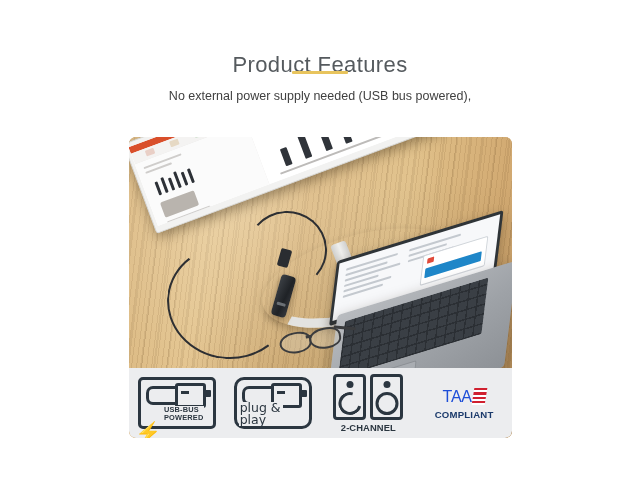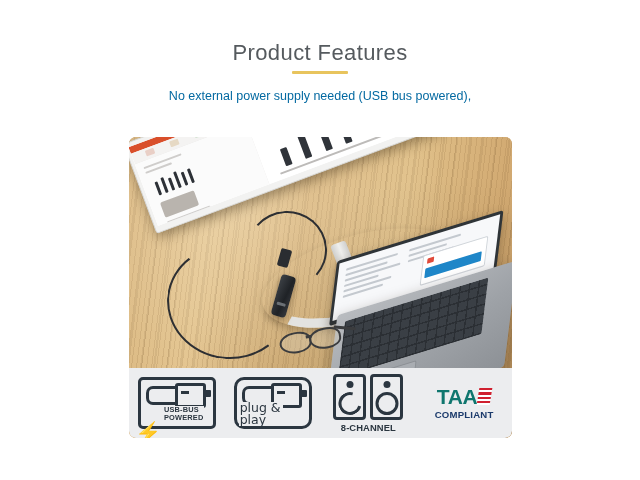--- a/index.html
+++ b/index.html
@@ -5,30 +5,30 @@
   html,body{margin:0;padding:0;}
   body{
     width:640px;height:480px;background:#ffffff;
     font-family:"Liberation Sans",sans-serif;
     overflow:hidden;position:relative;
   }
   .page{position:absolute;inset:0;}
 
   
   .title{
-    position:absolute;left:0;right:0;top:40px;text-align:center;
+    position:absolute;left:0;right:0;top:52px;text-align:center;
     font-size:22px;font-weight:400;color:#555a5e;letter-spacing:.4px;
   }
   .divider{
     position:absolute;left:50%;transform:translateX(-50%);top:71px;
     width:56px;height:3px;background:#e8c45d;border-radius:1px;
   }
   .subtitle{
     position:absolute;left:90px;right:90px;top:88px;text-align:center;
-    font-size:12.5px;line-height:17px;color:#0369a1;font-weight:400;
+    font-size:12.5px;line-height:17px;color:#404040;font-weight:400;
   }
 
   
   .photo{
     position:absolute;left:129px;top:137px;width:383px;height:301px;
     border-radius:7px;overflow:hidden;background:#c9a269;
   }
   
   .wood{
     position:absolute;inset:0;
@@ -230,21 +230,21 @@
     border-radius:50%;border-right-color:transparent;transform:translateX(-50%) rotate(-30deg);
   }
   .ch-label{
     text-align:center;font-size:9.4px;font-weight:700;color:#2b3640;margin-top:2px;letter-spacing:.1px;
   }
 
   
   .taa-wrap{position:relative;text-align:center;}
   .taa-top{display:flex;align-items:flex-start;justify-content:center;}
   .taa-word{
-    font-size:21px;font-weight:700;color:#0f766e;letter-spacing:-.3px;line-height:19px;
+    font-size:16px;font-weight:400;color:#1d4ed8;letter-spacing:-.3px;line-height:19px;
   }
   .taa-flag{
     width:13px;height:17px;margin-left:1px;margin-top:1px;
     background:repeating-linear-gradient(180deg,#d0202f 0 2.2px,#ffffff 2.2px 4.4px);
     transform:skewX(-9deg);
   }
   .taa-sub{font-size:9.6px;font-weight:700;color:#1b3a6b;letter-spacing:.2px;margin-top:3px;}
 </style>
 </head>
 <body>
@@ -374,21 +374,21 @@
           <div class="spk-row">
             <span class="spk left">
               <span class="sm"></span>
                 <span class="lg"></span>
             </span>
             <span class="spk">
               <span class="sm"></span>
                 <span class="lg"></span>
             </span>
           </div>
-          <div class="ch-label">8-CHANNEL</div>
+          <div class="ch-label">2-CHANNEL</div>
         </div>
       </div>
 
       <div class="badge">
         <div class="taa-wrap">
           <div class="taa-top">
             <span class="taa-word">TAA</span>
             <span class="taa-flag"></span>
           </div>
           <div class="taa-sub">COMPLIANT</div>

